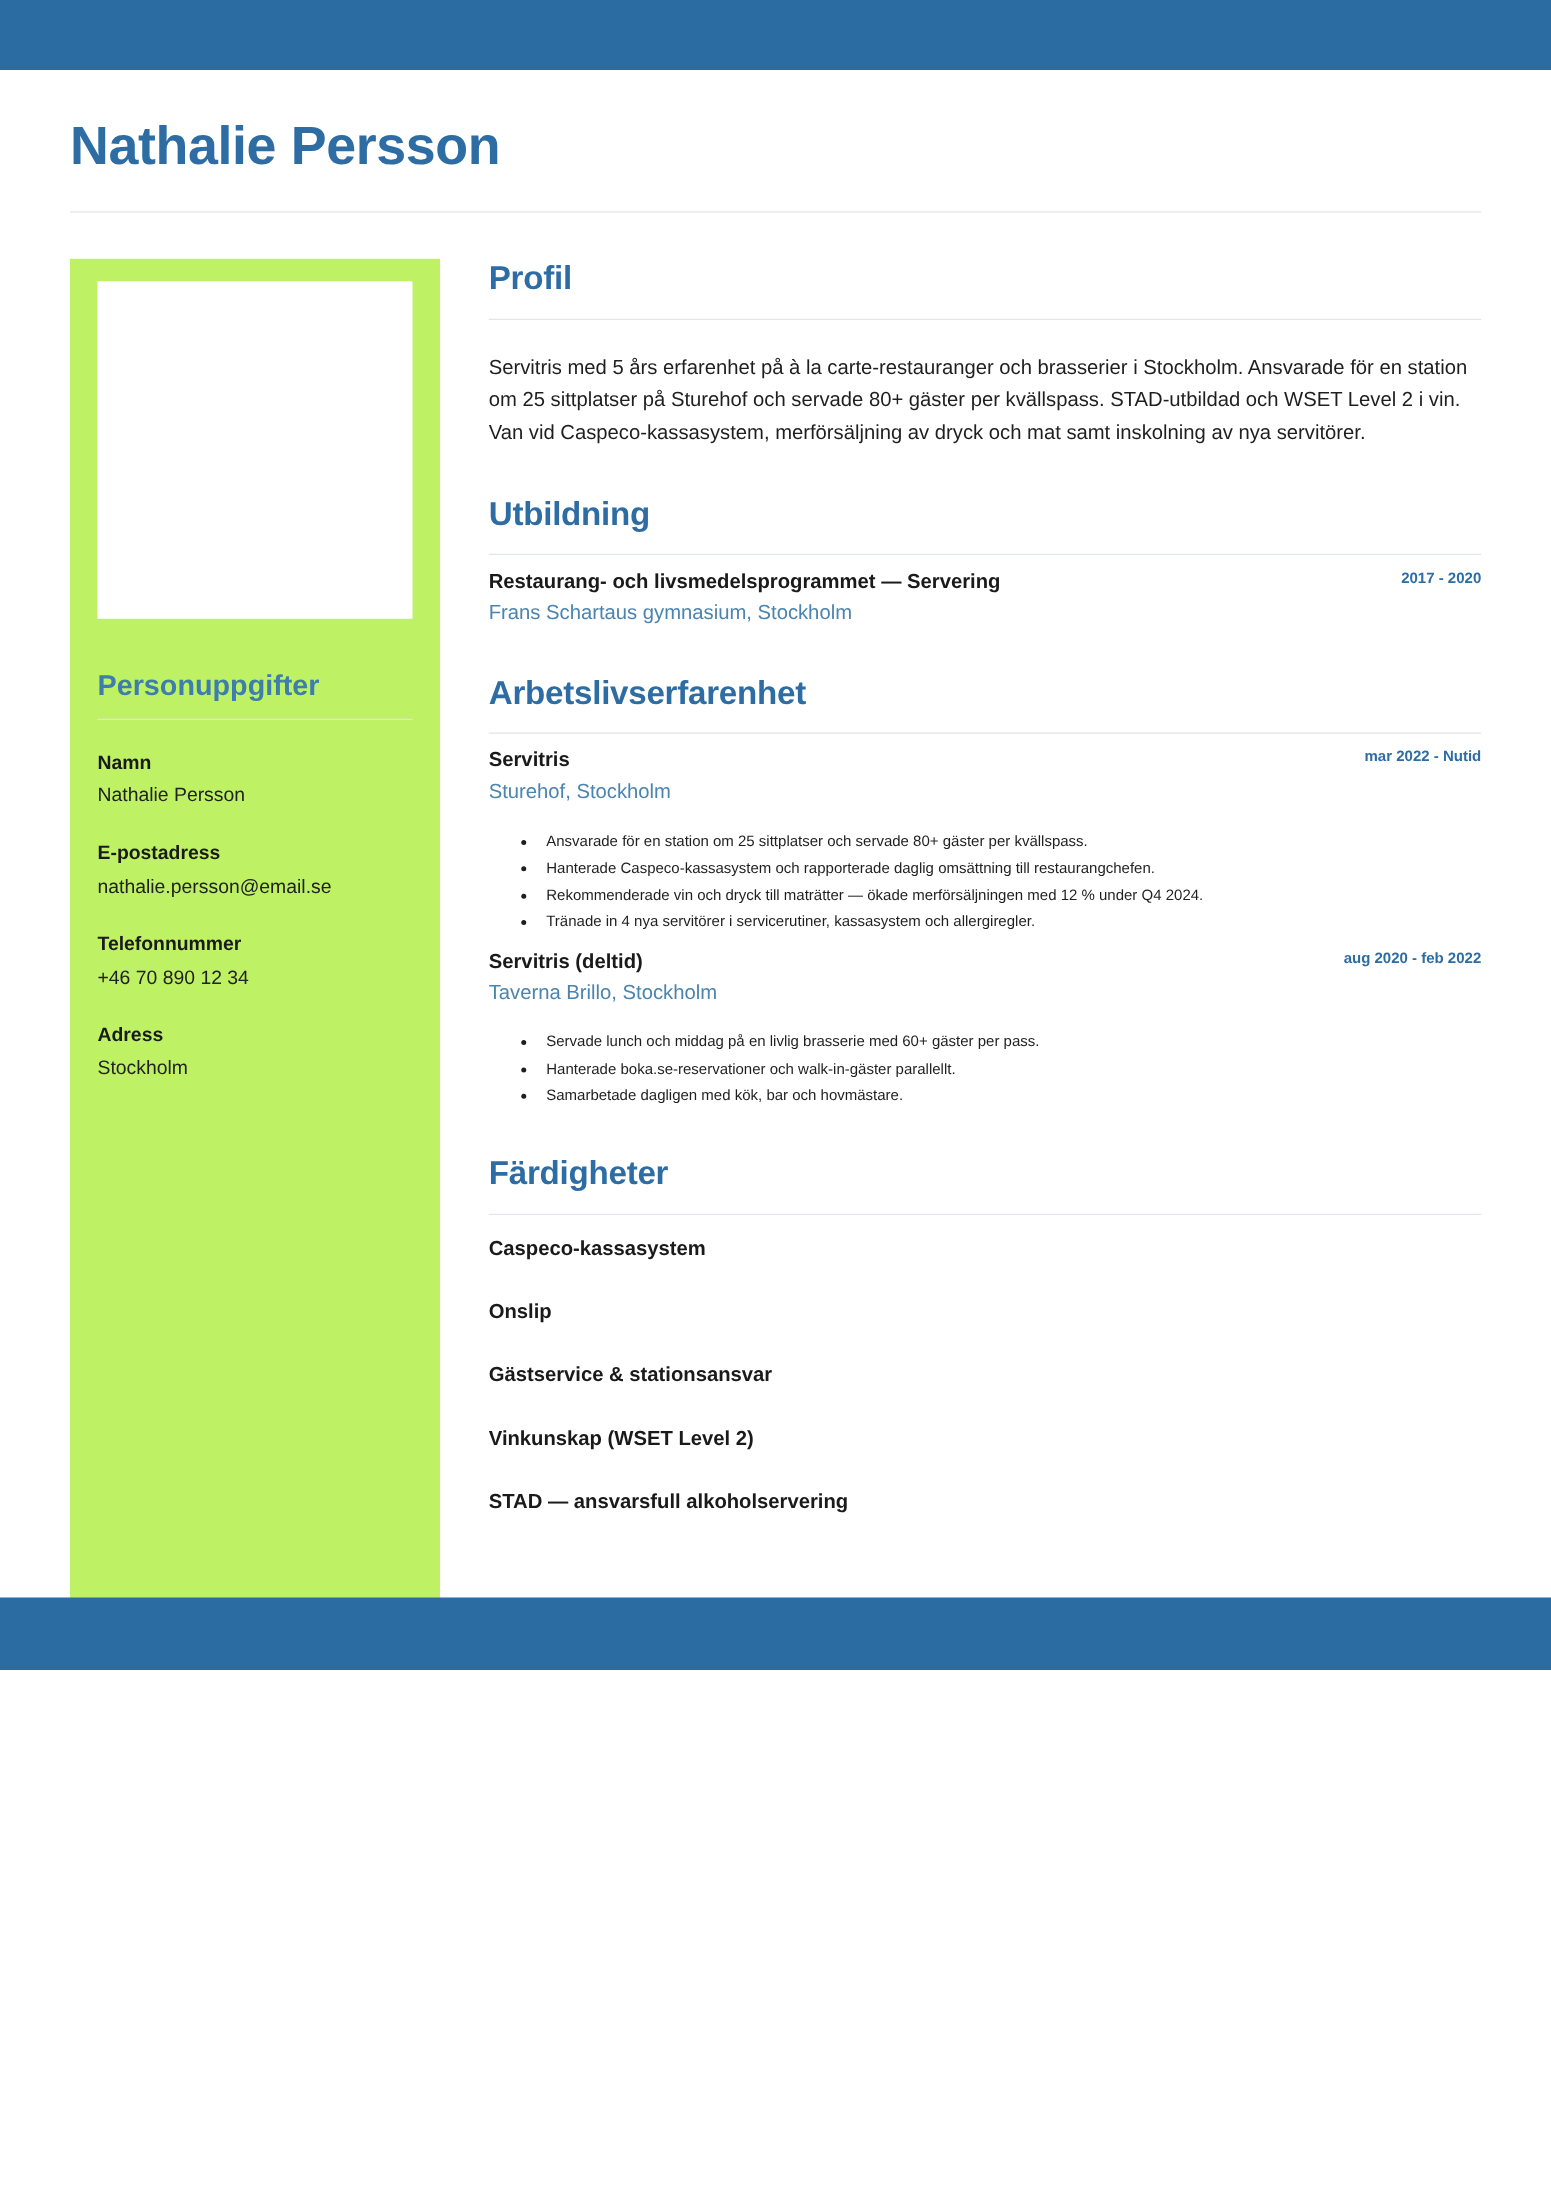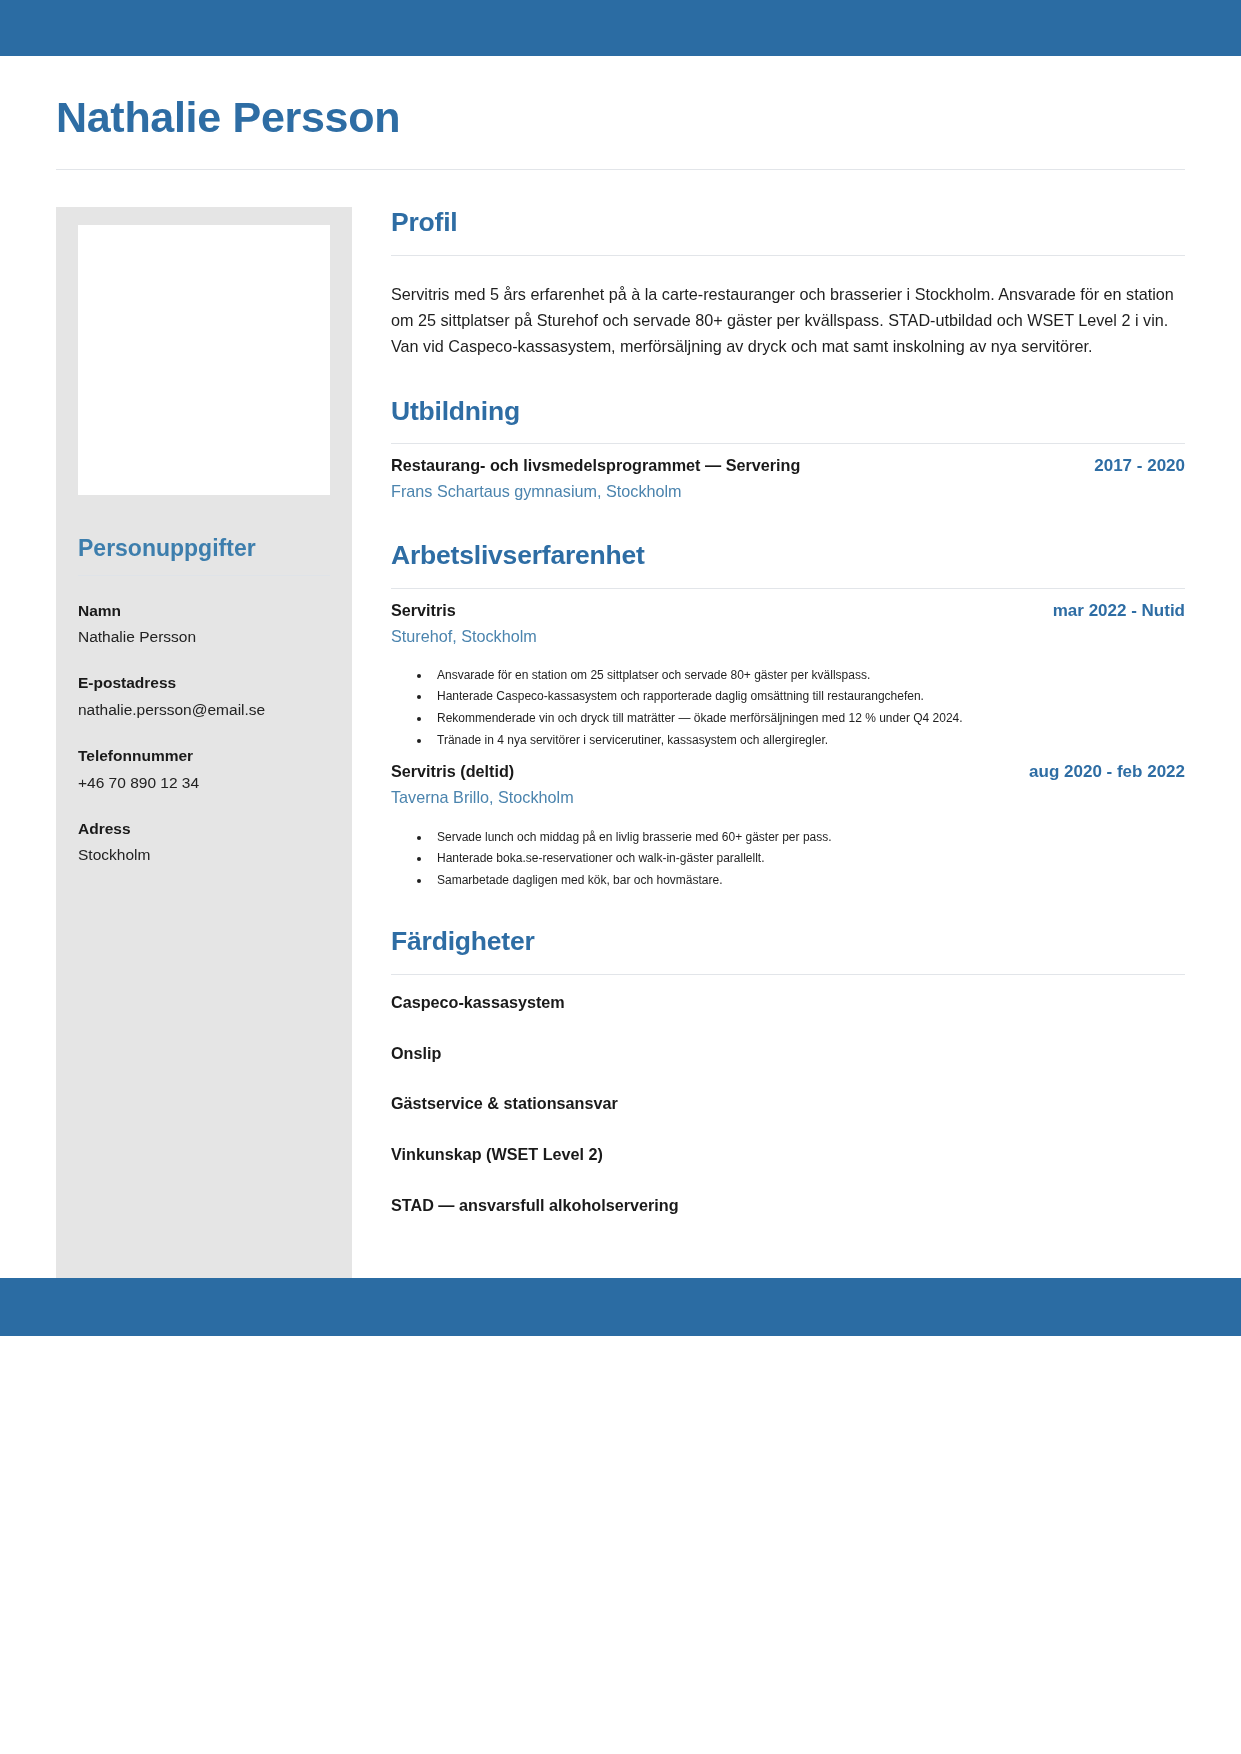--- a/index.html
+++ b/index.html
@@ -61,21 +61,21 @@
     position: absolute;
     top: 207px;
     left: 56px;
     width: 1129px;
     display: flex;
     align-items: flex-start;
   }
   .sidebar {
     width: 296px;
     min-height: 1270px;
-    background: #e5e5e5;
+    background: #bef264;
     box-sizing: border-box;
     padding: 18px 22px 30px 22px;
   }
   .photo-frame {
     width: 252px;
     height: 270px;
     background: #ffffff;
     margin: 0 auto 0 auto;
   }
   .sb-heading {
@@ -140,21 +140,21 @@
     gap: 20px;
   }
   .entry-title {
     font-size: 16.2px;
     font-weight: bold;
     color: #1a1a1a;
     line-height: 1.42;
     max-width: 480px;
   }
   .entry-date {
-    font-size: 17px;
+    font-size: 12px;
     font-weight: bold;
     color: #2e6da4;
     white-space: nowrap;
     line-height: 1.42;
     flex-shrink: 0;
   }
   .entry-sub {
     font-size: 16.2px;
     color: #4b84ae;
     line-height: 1.5;

